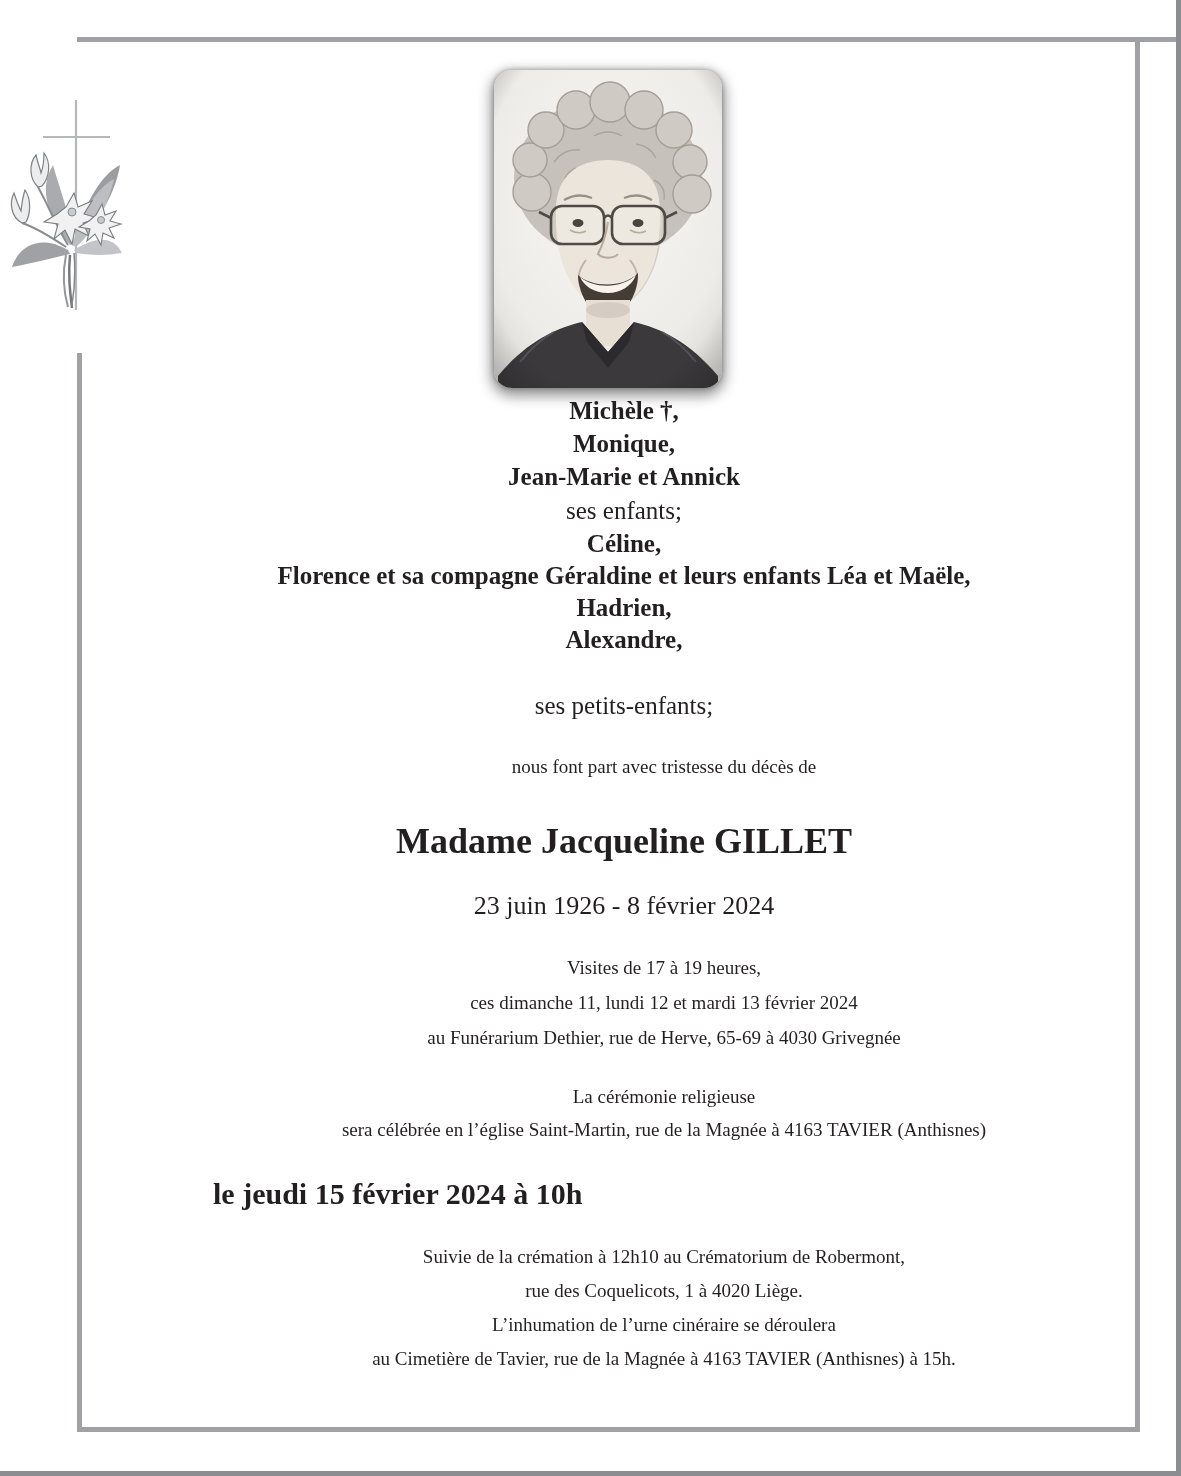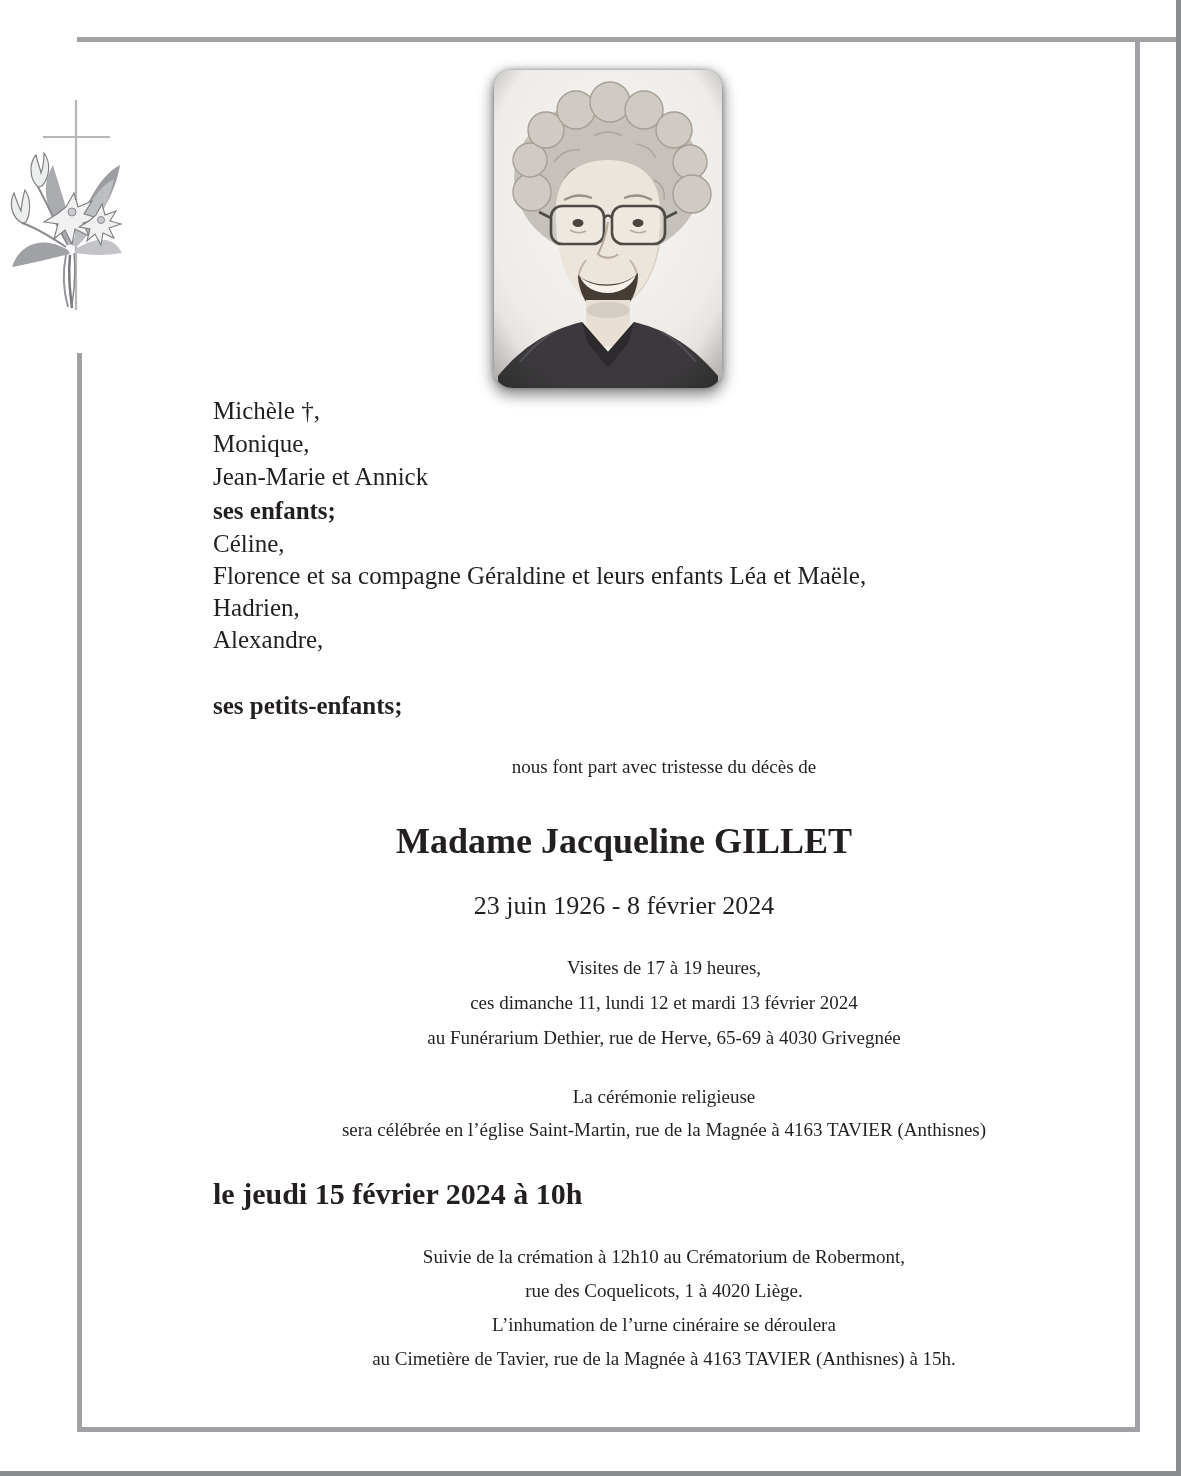--- a/index.html
+++ b/index.html
@@ -31,22 +31,22 @@
     border-radius:18px;overflow:hidden;background:#efedea;
     box-shadow:0 5px 13px 3px rgba(20,20,20,0.45), 0 0 5px rgba(0,0,0,0.30);
   }
   .photo svg{display:block;width:228px;height:318px;}
 
   
   .line{
     position:absolute;left:213px;width:822px;
     font-size:25px;line-height:1.15;white-space:nowrap;
   }
-  .left{text-align:left;}
-  .right{text-align:left;font-weight:bold;}
+  .left{text-align:center;font-weight:bold;}
+  .right{text-align:center;}
   .center{text-align:center;font-size:19px;margin-left:40px;}
   .title{text-align:center;font-size:36px;font-weight:bold;margin-top:8px;}
   .subtitle{text-align:center;font-size:25px;}
   .dates{text-align:center;font-size:26px;}
   .datetime{text-align:left;font-size:30px;font-weight:bold;}
 </style>
 </head>
 <body>
 
 <div class="page">

